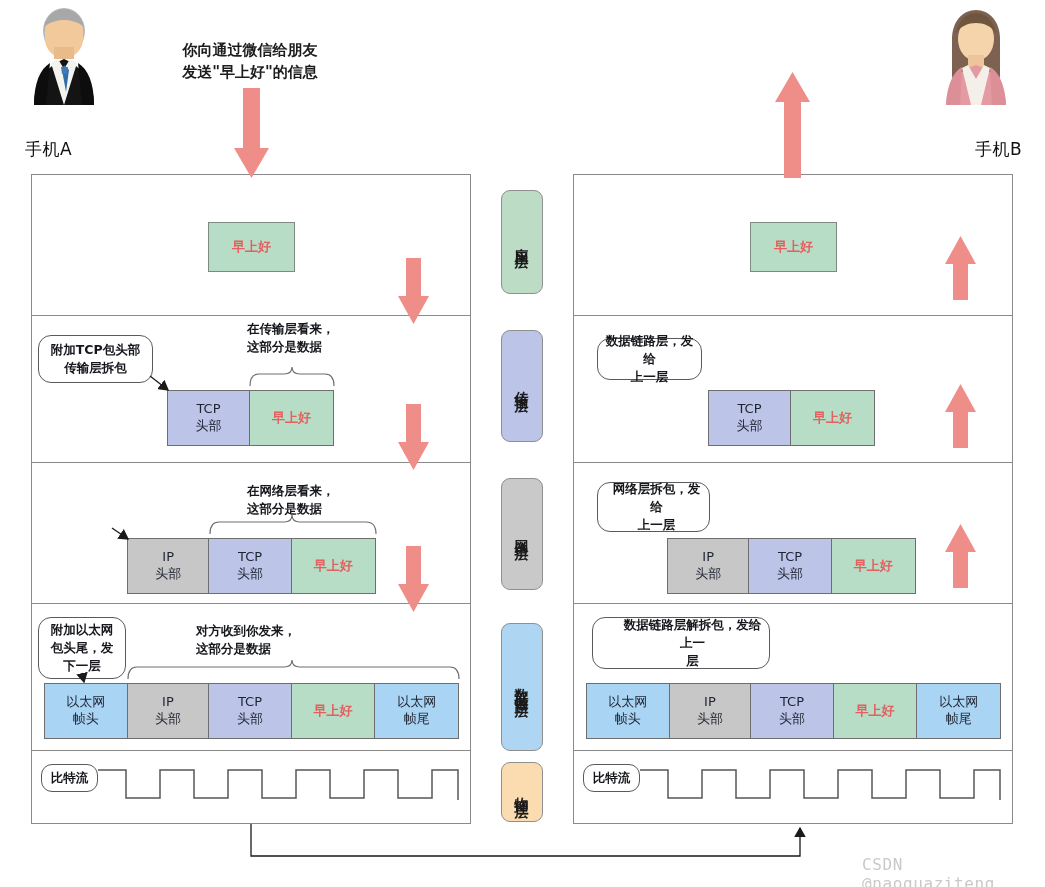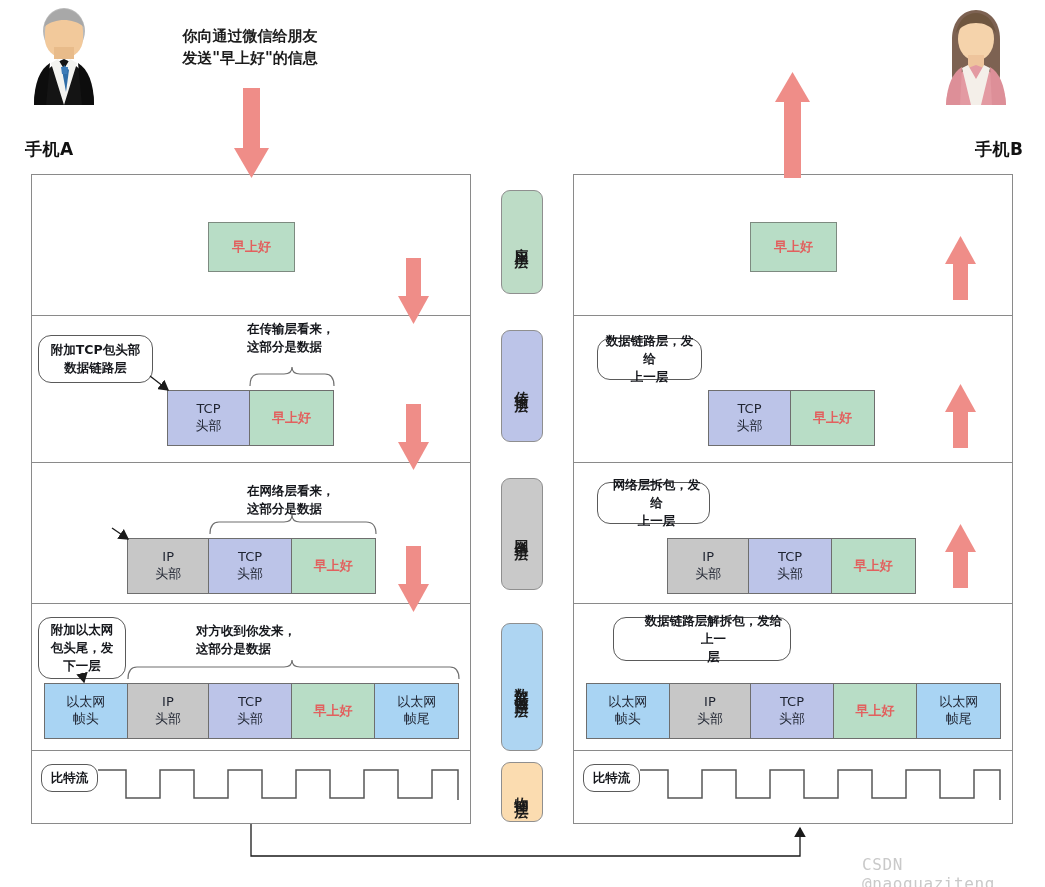--- a/index.html
+++ b/index.html
@@ -26,21 +26,21 @@
     color:#1c1c1c;
     line-height:1.45;
     text-align:center;
     white-space:pre-line;
   }
 
   
   .device-label{
     position:absolute;
     font-size:17px;
-    font-weight:bold;
+    font-weight:normal;
     color:#111;
     letter-spacing:.5px;
   }
 
   
   .host{
     position:absolute;
     border:1.3px solid #8a8a8a;
     box-sizing:border-box;
     background:#fff;
@@ -189,21 +189,21 @@
       <ellipse cx="44" cy="34" rx="18" ry="22" fill="#f5d3ab"></ellipse>
       <path d="M24 28c3-14 11-20 20-20s17 6 20 20c-5-7-12-10-20-10s-15 3-20 10z" fill="#6f563f"></path>
       <path d="M36 50h16v14H36z" fill="#eec49c"></path>
       <path d="M14 100c1-22 12-34 30-40 18 6 29 18 30 40z" fill="#e39aa2"></path>
       <path d="M36 60l8 14 8-14 6 3-9 37h-10l-9-37z" fill="#f4efe9"></path>
       <path d="M30 62c-9 5-15 18-16 38h14z" fill="#dd8f98"></path>
       <path d="M58 62c9 5 15 18 16 38H60z" fill="#dd8f98"></path>
     </svg>
   </div>
 
-  <div class="caption" style="left:150px;top:26px;width:200px;">你向通过微信给朋友
+  <div class="caption" style="left:150px;top:40px;width:200px;">你向通过微信给朋友
 发送"早上好"的信息</div>
 
   <div class="device-label" style="left:25px;top:138px;">手机A</div>
   <div class="device-label" style="left:975px;top:138px;">手机B</div>
 
   <div class="host" style="left:31px;top:174px;width:440px;height:650px;">
     <div class="layer-row" style="height:141px;"></div>
     <div class="layer-row" style="height:147px;"></div>
     <div class="layer-row" style="height:141px;"></div>
     <div class="layer-row" style="height:147px;"></div>
@@ -220,21 +220,21 @@
 
   <div class="layer-chip chip-app" style="left:501px;top:190px;height:104px;">应用层</div>
   <div class="layer-chip chip-trans" style="left:501px;top:330px;height:112px;">传输层</div>
   <div class="layer-chip chip-net" style="left:501px;top:478px;height:112px;">网络层</div>
   <div class="layer-chip chip-link" style="left:501px;top:623px;height:128px;">数据链路层</div>
   <div class="layer-chip chip-phy" style="left:501px;top:762px;height:60px;">物理层</div>
 
   <div class="data-block" style="left:208px;top:222px;width:87px;height:50px;">早上好</div>
 
   <div class="bubble" style="left:38px;top:335px;width:115px;height:48px;">附加TCP包头部
-数据链路层</div>
+传输层拆包</div>
   <div class="brace-note" style="left:247px;top:320px;width:130px;">在传输层看来，
 这部分是数据</div>
   <div class="pdu" style="left:167px;top:390px;width:167px;height:56px;">
     <div class="seg seg-tcp" style="width:83px;">TCP
 头部</div>
     <div class="seg seg-data" style="width:84px;">早上好</div>
   </div>
 
   <div class="brace-note" style="left:247px;top:482px;width:130px;">在网络层看来，
 这部分是数据</div>
@@ -268,31 +268,31 @@
   <div class="data-block" style="left:750px;top:222px;width:87px;height:50px;">早上好</div>
 
   <div class="bubble" style="left:597px;top:338px;width:105px;height:42px;">数据链路层，发给
 上一层</div>
   <div class="pdu" style="left:708px;top:390px;width:167px;height:56px;">
     <div class="seg seg-tcp" style="width:83px;">TCP
 头部</div>
     <div class="seg seg-data" style="width:84px;">早上好</div>
   </div>
 
-  <div class="bubble" style="left:597px;top:482px;width:113px;height:42px;padding-left:12px;">网络层拆包，发给
+  <div class="bubble" style="left:597px;top:482px;width:113px;height:50px;padding-left:12px;">网络层拆包，发给
 上一层</div>
   <div class="pdu" style="left:667px;top:538px;width:249px;height:56px;">
     <div class="seg seg-ip" style="width:82px;">IP
 头部</div>
     <div class="seg seg-tcp" style="width:83px;">TCP
 头部</div>
     <div class="seg seg-data" style="width:84px;">早上好</div>
   </div>
 
-  <div class="bubble" style="left:613px;top:617px;width:178px;height:44px;padding-left:29px;">数据链路层解拆包，发给上一
+  <div class="bubble" style="left:592px;top:617px;width:178px;height:52px;padding-left:29px;">数据链路层解拆包，发给上一
 层</div>
   <div class="pdu" style="left:586px;top:683px;width:415px;height:56px;">
     <div class="seg seg-eth" style="width:83px;">以太网
 帧头</div>
     <div class="seg seg-ip" style="width:82px;">IP
 头部</div>
     <div class="seg seg-tcp" style="width:83px;">TCP
 头部</div>
     <div class="seg seg-data" style="width:84px;">早上好</div>
     <div class="seg seg-eth" style="width:83px;">以太网

